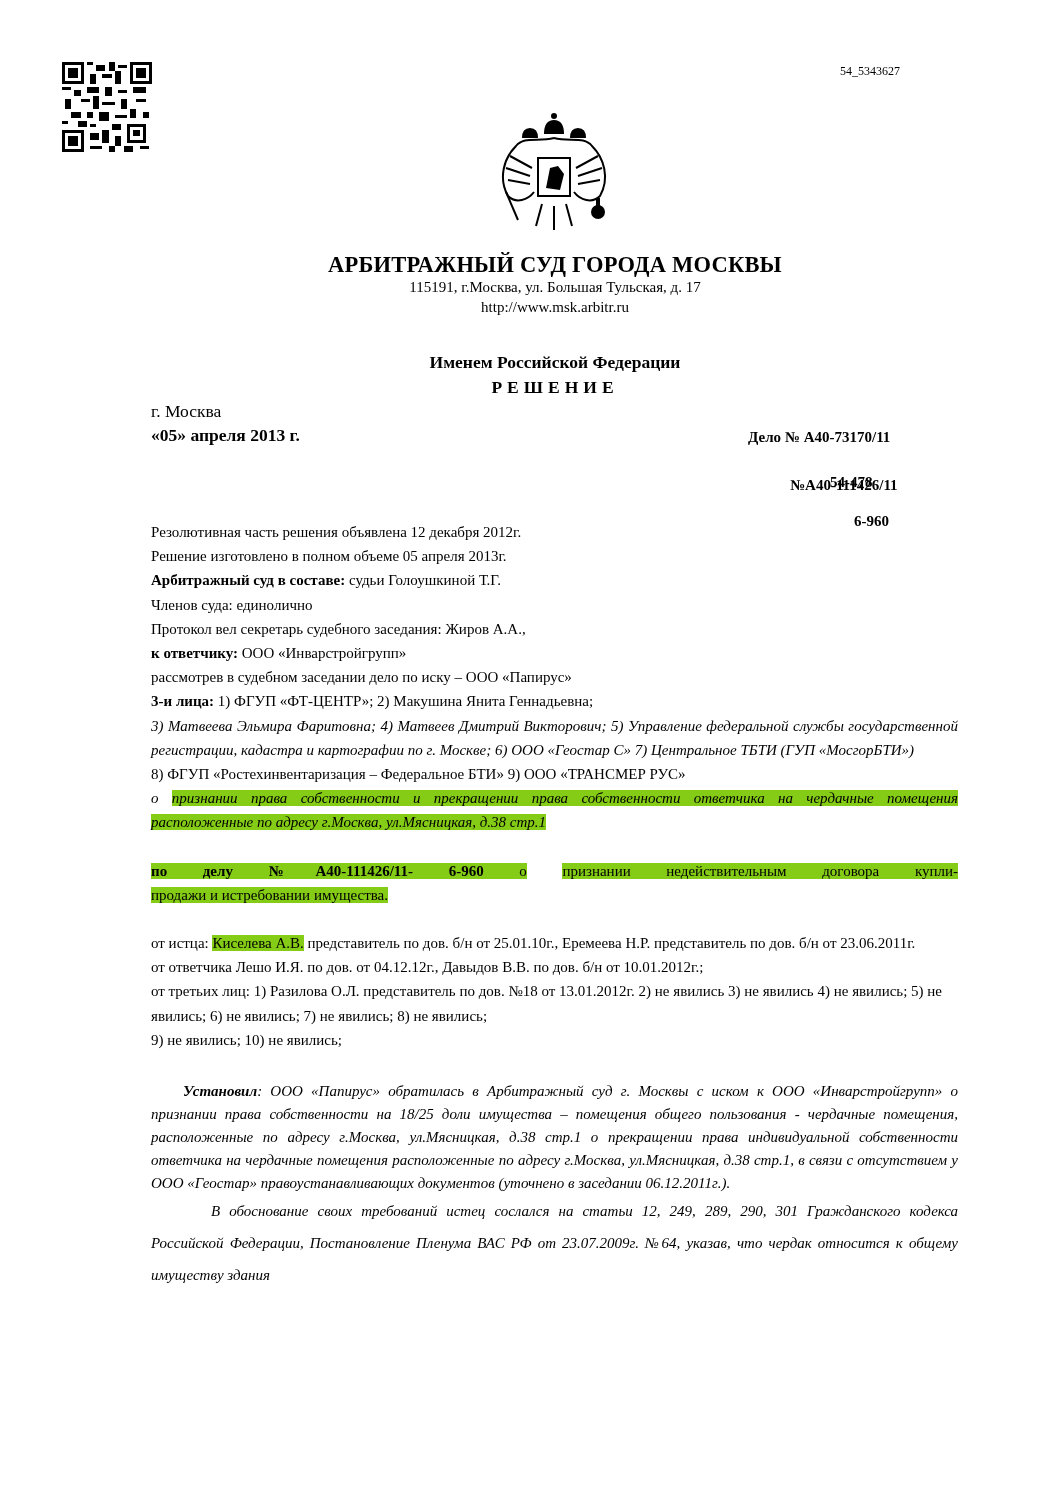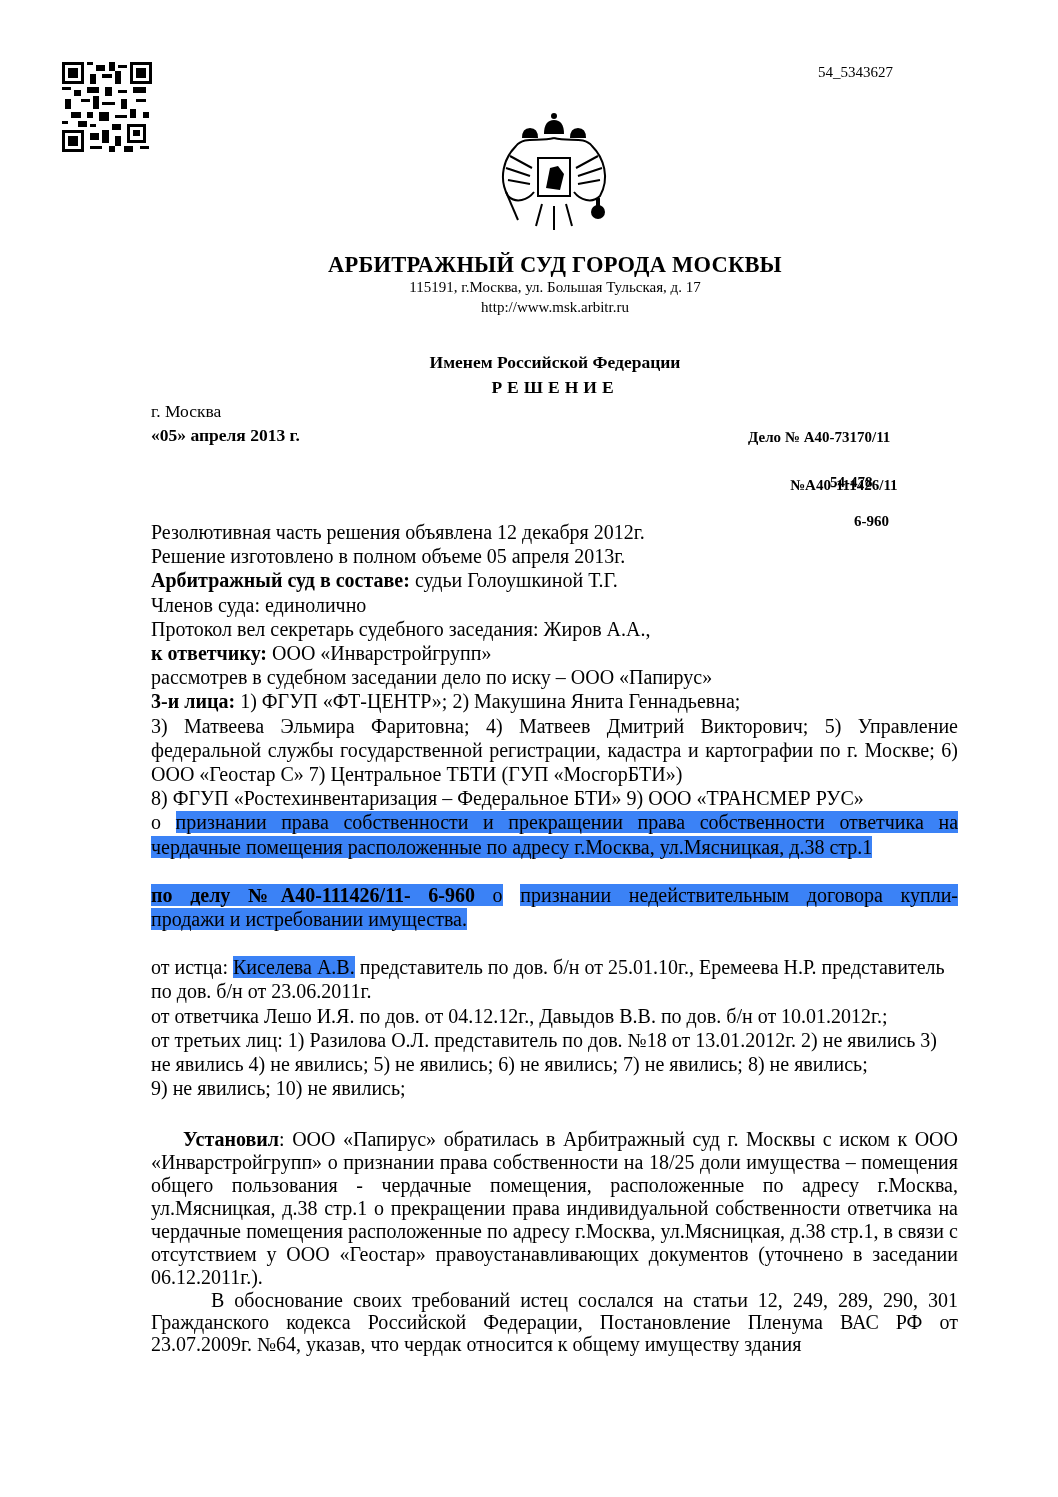--- a/index.html
+++ b/index.html
@@ -1,40 +1,40 @@
 <!DOCTYPE html>
 <html><head>
 <meta charset="utf-8">
 <style>
   html, body { margin: 0; padding: 0; background: #ffffff; }
   body { width: 1058px; height: 1497px; position: relative; overflow: hidden;
          font-family: "Liberation Serif", serif; color: #000; }
   .page { position: absolute; left: 0; top: 0; width: 1058px; height: 1497px; }
   .qr { position: absolute; left: 62px; top: 62px; width: 90px; height: 90px; }
-  .docid { position: absolute; left: 818px; top: 64px; font-size: 15px; }
+  .docid { position: absolute; left: 840px; top: 64px; font-size: 12px; }
   .emblem { position: absolute; left: 488px; top: 108px; width: 132px; height: 126px; }
   .court-title { position: absolute; left: 0; width: 1110px; top: 252px; text-align: center;
                  font-size: 22.5px; font-weight: bold; letter-spacing: 0.2px; }
   .court-addr { position: absolute; left: 0; width: 1110px; top: 279px; text-align: center; font-size: 15px; }
   .court-url { position: absolute; left: 0; width: 1110px; top: 299px; text-align: center; font-size: 15px; }
   .in-name { position: absolute; left: 0; width: 1110px; top: 352px; text-align: center; font-size: 17.5px; font-weight: bold; }
   .decision { position: absolute; left: 0; width: 1110px; top: 377px; text-align: center; font-size: 17.5px; font-weight: bold; letter-spacing: 5px; }
   .city { position: absolute; left: 151px; top: 401px; font-size: 17.5px; font-weight: normal; }
   .date { position: absolute; left: 151px; top: 425px; font-size: 17.5px; font-weight: bold; }
   .case-box { position: absolute; top: 425px; font-size: 15px; font-weight: bold; line-height: 24px; }
   .case1 { left: 748px; }
   .case2 { left: 830px; top: 470px; }
   .case3 { left: 790px; top: 473px; }
   .case4 { left: 854px; top: 509px; }
-  .body { position: absolute; left: 151px; width: 807px; top: 520px; font-size: 20px; line-height: 24.2px; }
+  .body { position: absolute; left: 151px; width: 807px; top: 520px; font-size: 15px; line-height: 24.2px; }
   .body p { margin: 0; }
-  .justify { text-align: justify; text-align-last: left; }
+  .justify { text-align: justify; text-align-last: left; font-style: italic; }
   .jl { text-align: justify; text-align-last: justify; }
   .b { font-weight: bold; }
-  .hl { background: #3b82f6; }
+  .hl { background: #84cc16; }
   .gap { height: 24px; }
   .indent1 { text-indent: 32px; }
   .indent2 { text-indent: 60px; }
 </style>
 </head>
 <body>
 
 <div class="page">
 
   <svg class="qr" viewBox="0 0 29 29" shape-rendering="crispEdges">
@@ -142,15 +142,15 @@
     <div class="gap"></div>
     <p class="jl"><span class="hl"><span class="b">по делу №А40-111426/11- 6-960</span><span> о</span></span> <span class="hl">признании недействительным договора купли-</span></p>
     <p><span class="hl">продажи и истребовании имущества.</span></p>
     <div class="gap"></div>
     <p><span>от истца: </span><span class="hl">Киселева А.В.</span><span> представитель по дов. б/н от 25.01.10г.,  Еремеева Н.Р. представитель по дов. б/н от 23.06.2011г.</span></p>
     <p>от ответчика Лешо И.Я. по дов. от 04.12.12г., Давыдов В.В. по дов. б/н от 10.01.2012г.;</p>
     <p>от третьих лиц: 1) Разилова О.Л. представитель по дов. №18 от 13.01.2012г.  2) не явились 3) не явились 4) не явились; 5) не явились; 6) не явились; 7) не явились; 8) не явились;</p>
     <p>9) не явились; 10) не явились;</p>
     <div class="gap" style="height:28px"></div>
     <p class="justify indent1" style="line-height:23px"><span class="b">Установил</span><span>:   ООО «Папирус» обратилась в Арбитражный суд г. Москвы с иском к ООО «Инварстройгрупп» о признании права собственности на 18/25 доли имущества – помещения общего пользования - чердачные помещения, расположенные по адресу г.Москва, ул.Мясницкая, д.38 стр.1 о прекращении права индивидуальной собственности ответчика на чердачные помещения расположенные по адресу г.Москва, ул.Мясницкая, д.38 стр.1, в связи с отсутствием у ООО «Геостар» правоустанавливающих документов (уточнено в заседании 06.12.2011г.).</span></p>
-    <p class="justify indent2" style="line-height:22px">В обоснование своих требований истец сослался на статьи 12, 249, 289, 290, 301 Гражданского кодекса Российской Федерации, Постановление Пленума ВАС РФ от 23.07.2009г. №64, указав, что чердак относится к общему имуществу здания</p>
+    <p class="justify indent2" style="line-height:32px">В обоснование своих требований истец сослался на статьи 12, 249, 289, 290, 301 Гражданского кодекса Российской Федерации, Постановление Пленума ВАС РФ от 23.07.2009г. №64, указав, что чердак относится к общему имуществу здания</p>
   </div>
 </div>
 
 </body></html>

